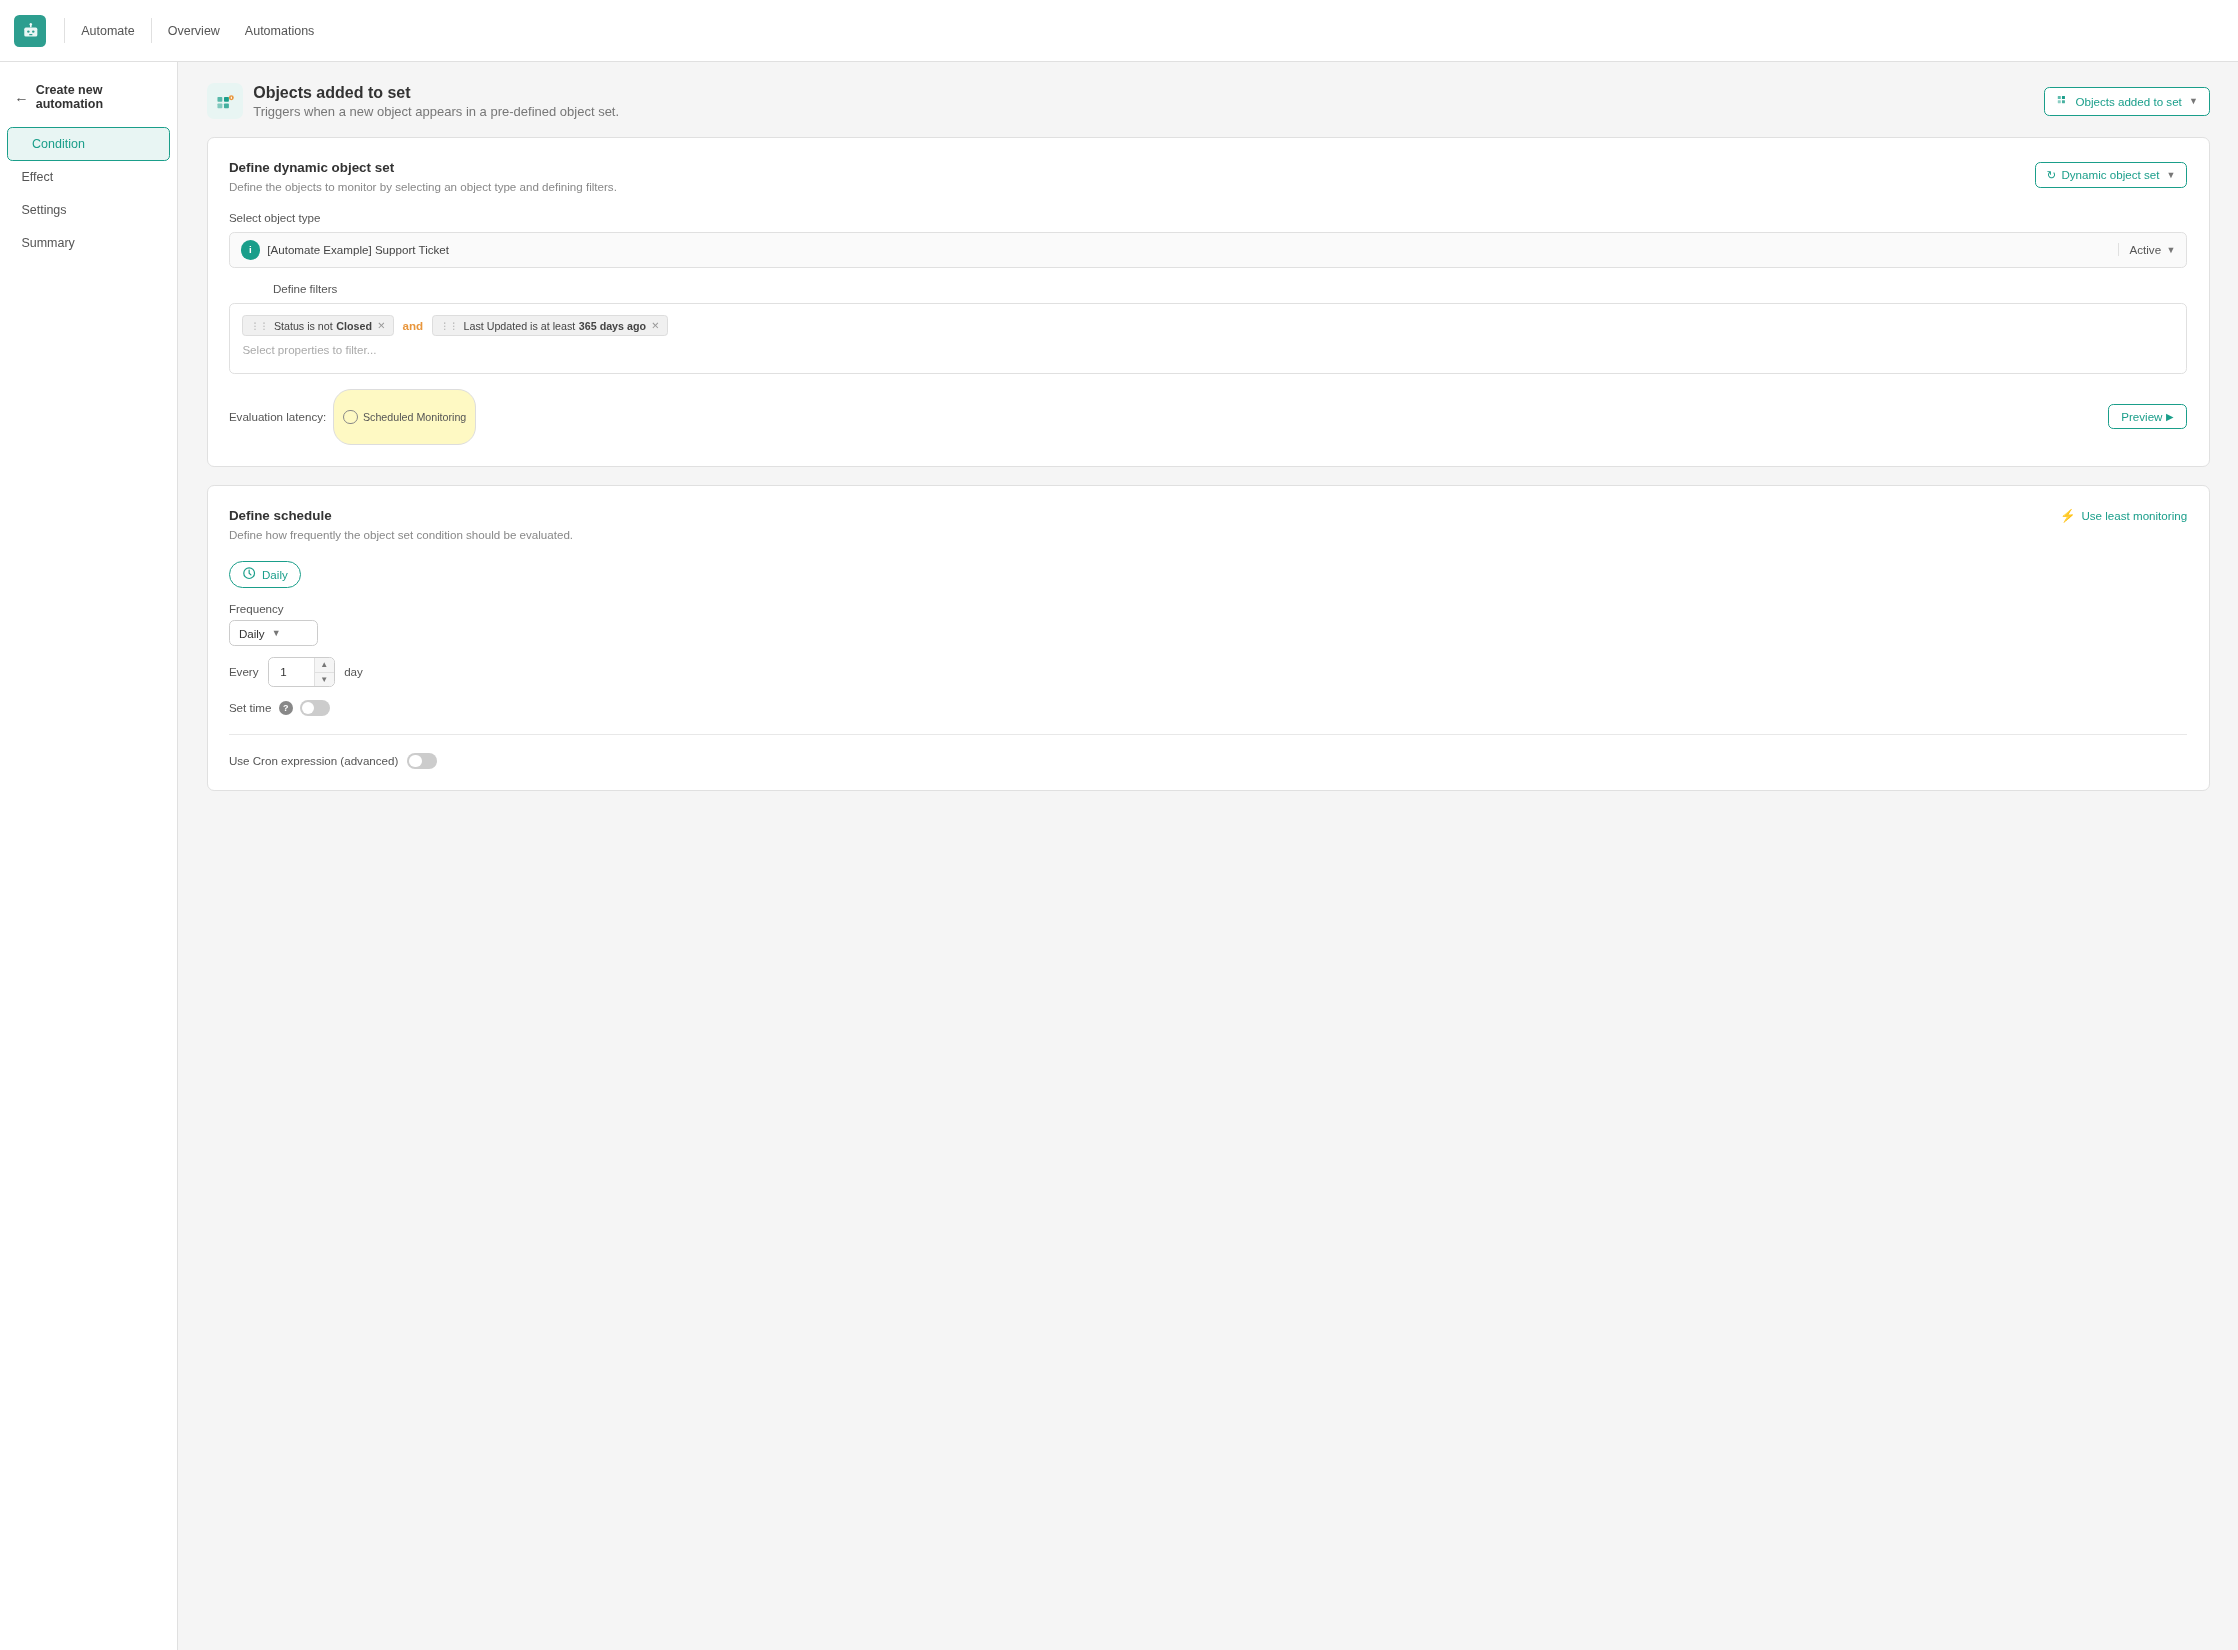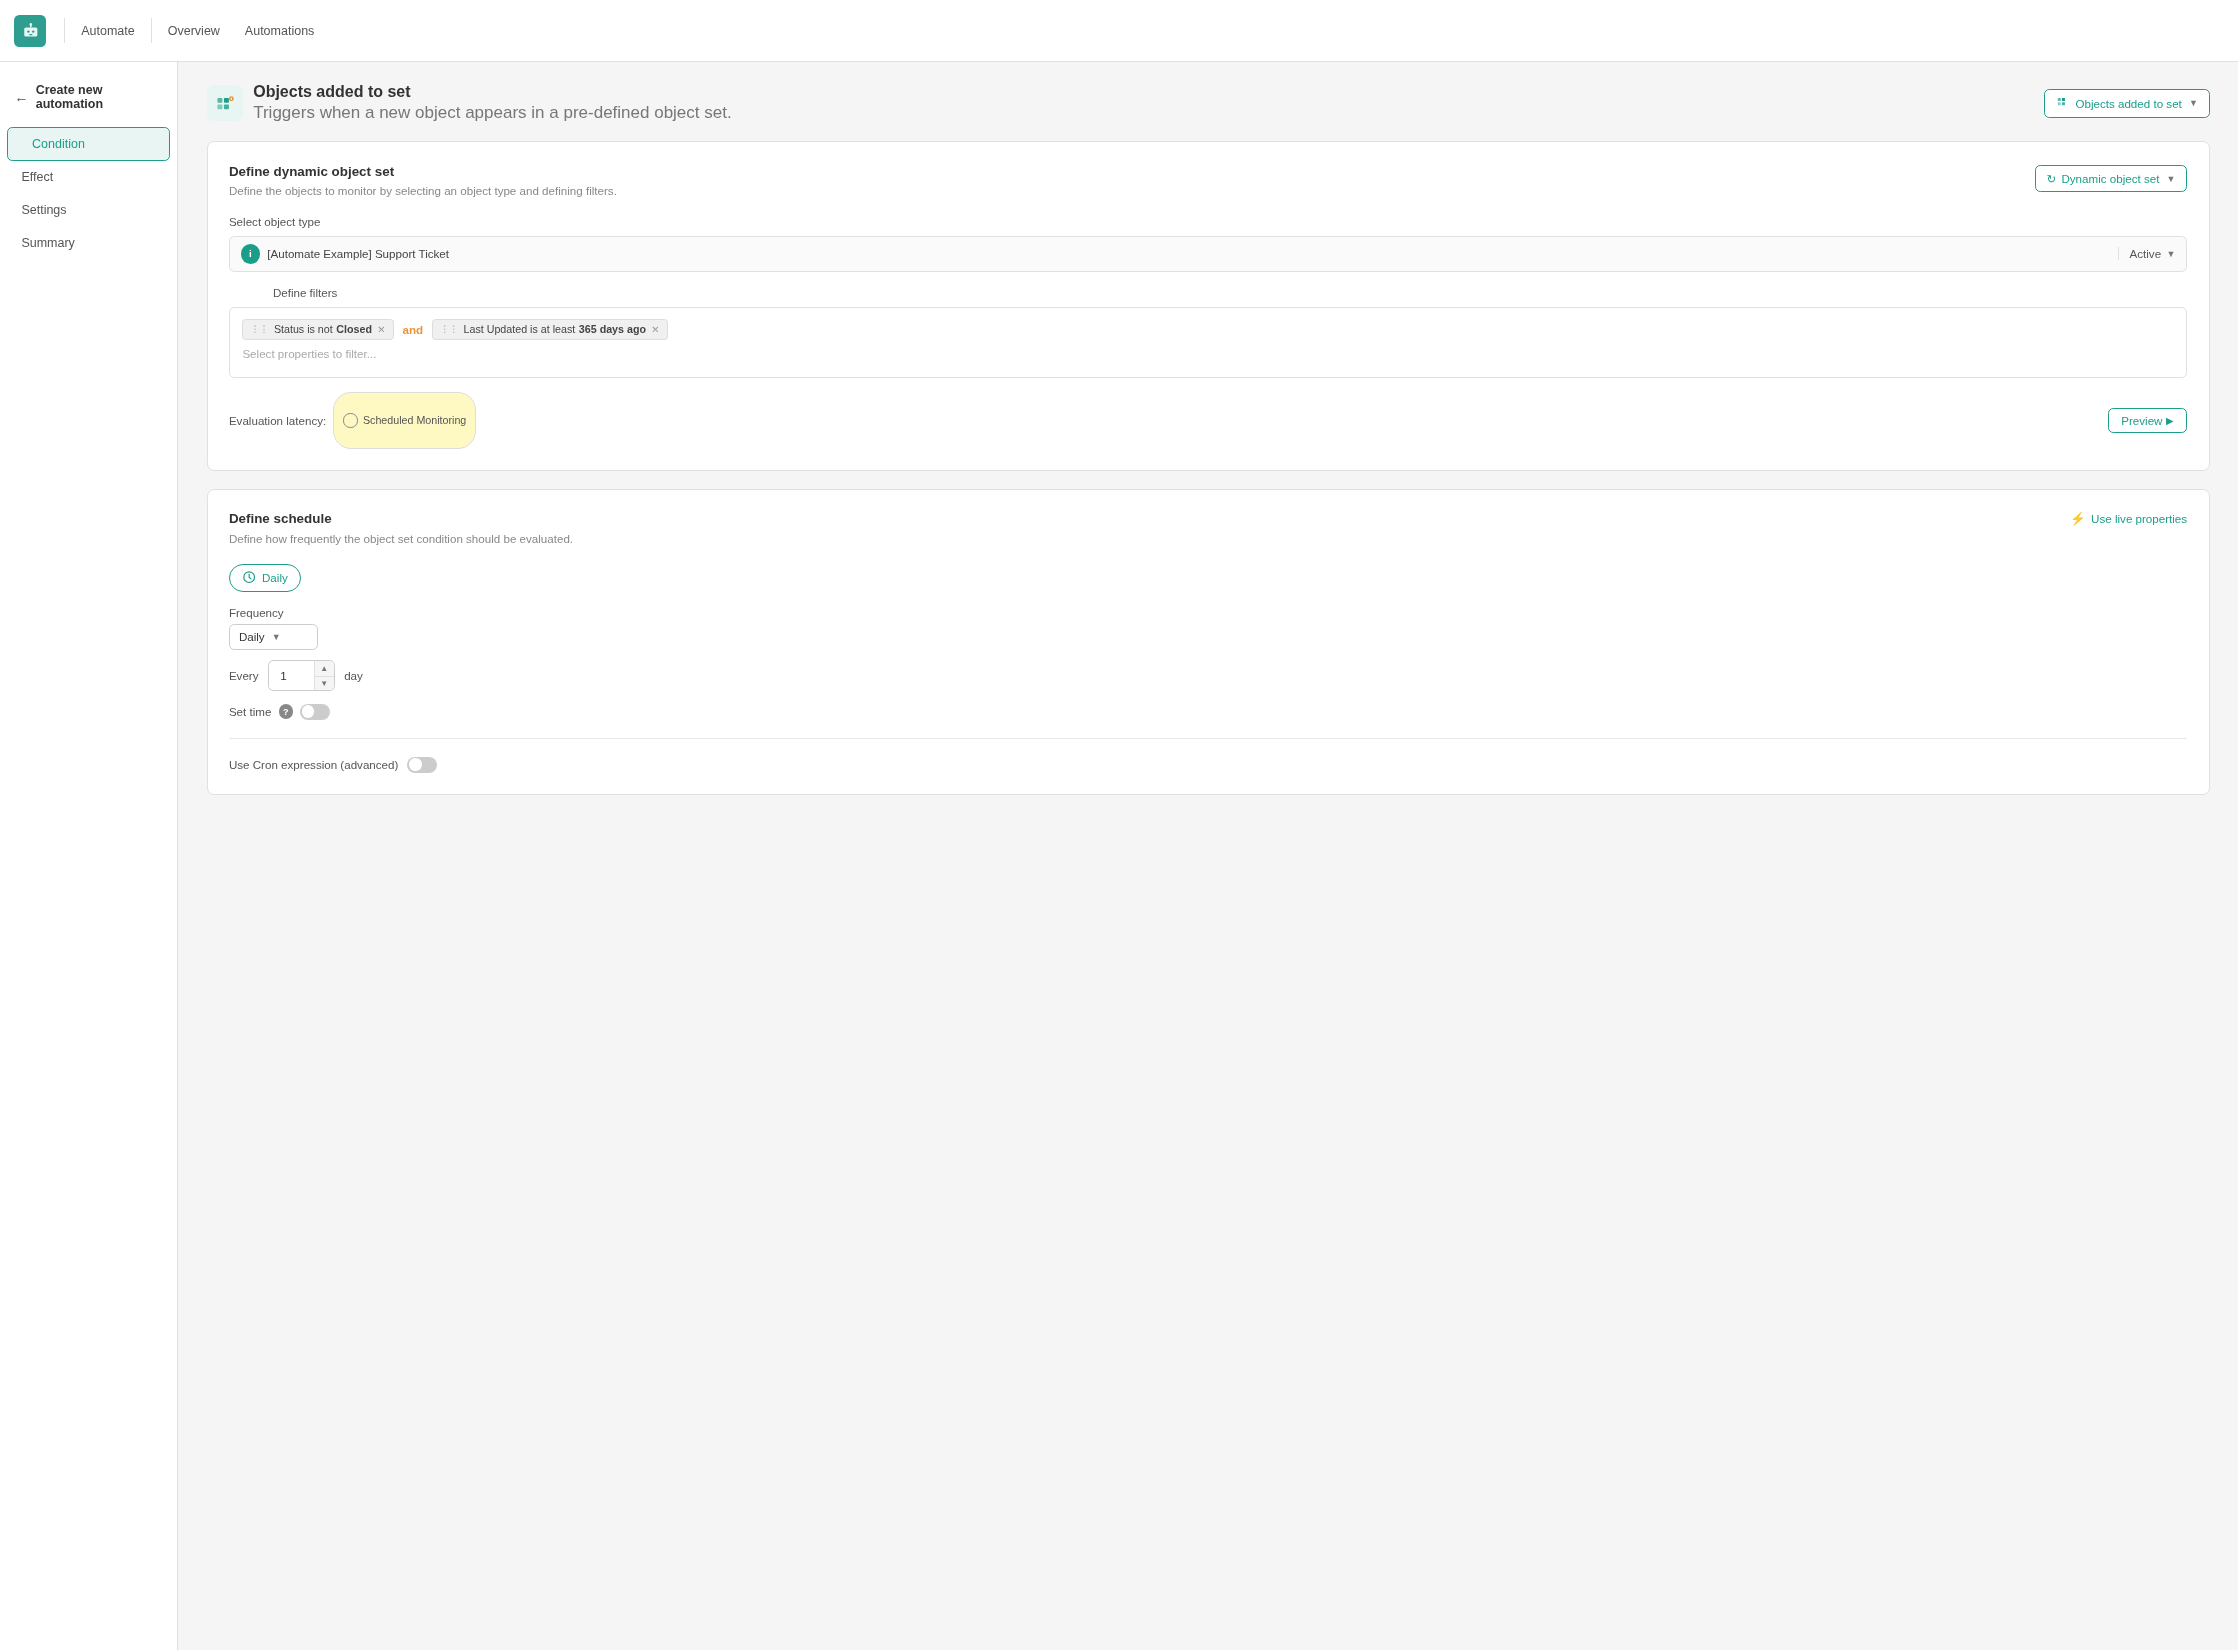--- a/index.html
+++ b/index.html
@@ -56,21 +56,21 @@
     
     .trigger-header {
       display: flex; align-items: center; justify-content: space-between; margin-bottom: 18px;
     }
     .trigger-header-left { display: flex; align-items: center; gap: 10.7px; }
     .trigger-icon {
       width: 36px; height: 36px; background: #e8f5f3; border-radius: 7.1px;
       display: flex; align-items: center; justify-content: center;
     }
     .trigger-title { font-size: 16px; font-weight: 700; color: #333; }
-    .trigger-subtitle { font-size: 17px; color: #777; margin-top: 1.8px; }
+    .trigger-subtitle { font-size: 13px; color: #777; margin-top: 1.8px; }
     .trigger-badge {
       display: flex; align-items: center; gap: 5.3px; border: 0.9px solid #1a9e8a;
       border-radius: 5.3px; padding: 5.3px 10.7px; font-size: 11.6px; color: #1a9e8a;
       cursor: pointer; background: #fff;
     }
 
     
     .section-title { font-size: 13.4px; font-weight: 700; color: #333; margin-bottom: 5.3px; }
     .section-subtitle { font-size: 11.6px; color: #888; margin-bottom: 14.3px; }
 
@@ -341,21 +341,21 @@
     </div>
 
     <div class="card">
       <div class="schedule-header">
         <div>
           <div class="section-title">Define schedule</div>
           <div class="section-subtitle">Define how frequently the object set condition should be evaluated.</div>
         </div>
         <div class="use-live-link">
           <span style="font-size:12.5px;">⚡</span>
-          <span>Use live properties</span>
+          <span>Use least monitoring</span>
         </div>
       </div>
 
       <div class="daily-badge">
         <span>
           <svg width="14.3" height="14.3" viewBox="0 0 24 24" fill="none">
             <circle cx="12" cy="12" r="9" stroke="#1a9e8a" stroke-width="2"></circle>
             <polyline points="12,7 12,12 15,15" stroke="#1a9e8a" stroke-width="2" stroke-linecap="round"></polyline>
           </svg>
         </span>

